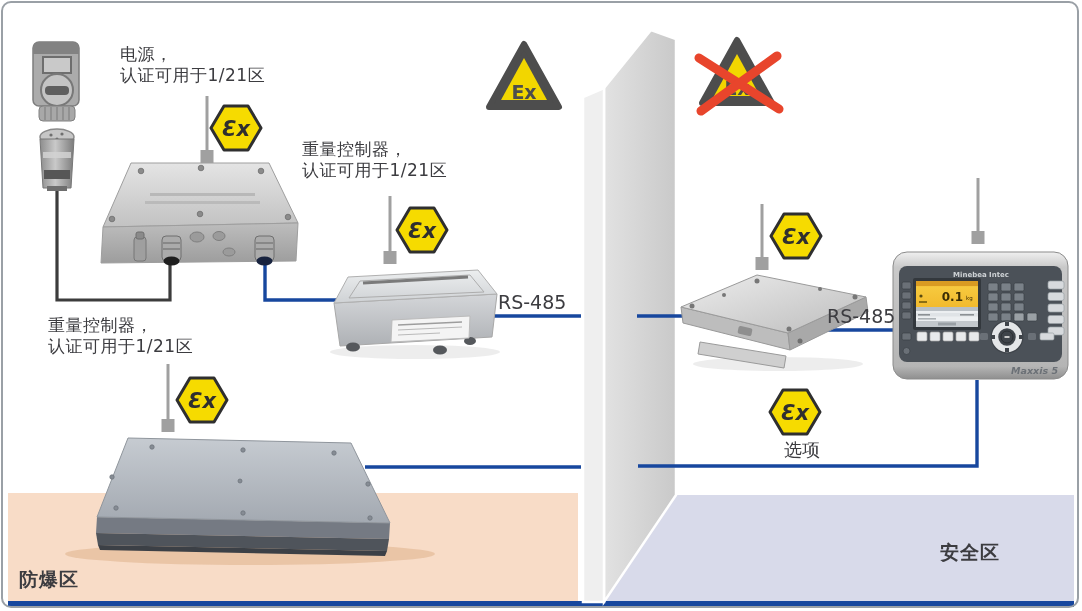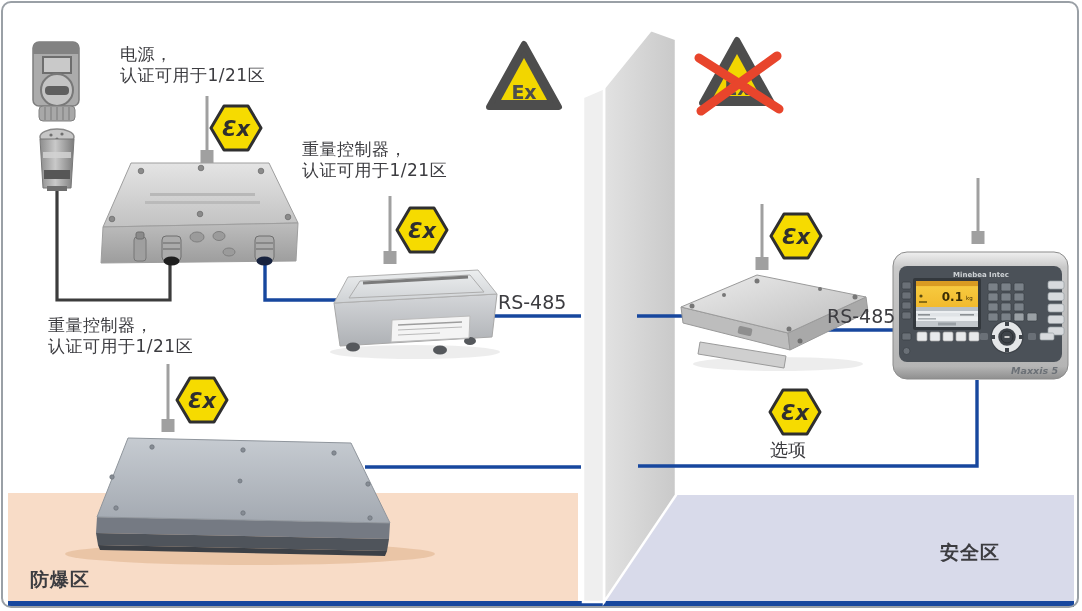--- a/index.html
+++ b/index.html
@@ -19,21 +19,21 @@
     white-space:pre-line;z-index:10;letter-spacing:0.5px;
   }
   .rs485{
     position:absolute;color:#3c3c40;font-size:19px;z-index:10;font-weight:500;
   }
   .zone{
     position:absolute;color:#3c3c40;font-size:19px;font-weight:bold;z-index:10;
     letter-spacing:1px;
   }
   .option-lbl{
-    position:absolute;color:#3c3c40;font-size:18px;z-index:10;text-align:left;
+    position:absolute;color:#3c3c40;font-size:18px;z-index:10;text-align:right;
   }
 </style>
 </head>
 <body>
 
 <div id="stage">
 
 <svg class="scene" width="1082" height="611" viewBox="0 0 1082 611">
   <defs>
     <linearGradient id="wallGrad" x1="0" y1="0" x2="1" y2="0">
@@ -352,18 +352,18 @@
 
 <div class="lbl" style="left:48px;top:315px;">重量控制器，
 认证可用于1/21区</div>
 
 <div class="rs485" style="left:498px;top:291px;">RS-485</div>
 
 <div class="rs485" style="left:827px;top:305px;">RS-485</div>
 
 <div class="option-lbl" style="left:770px;top:438px;width:50px;">选项</div>
 
-<div class="zone" style="left:30px;top:567px;">防爆区</div>
+<div class="zone" style="left:19px;top:567px;">防爆区</div>
 
 <div class="zone" style="left:940px;top:540px;">安全区</div>
 
 <div id="frame"></div>
 </div>
 
 </body></html>

